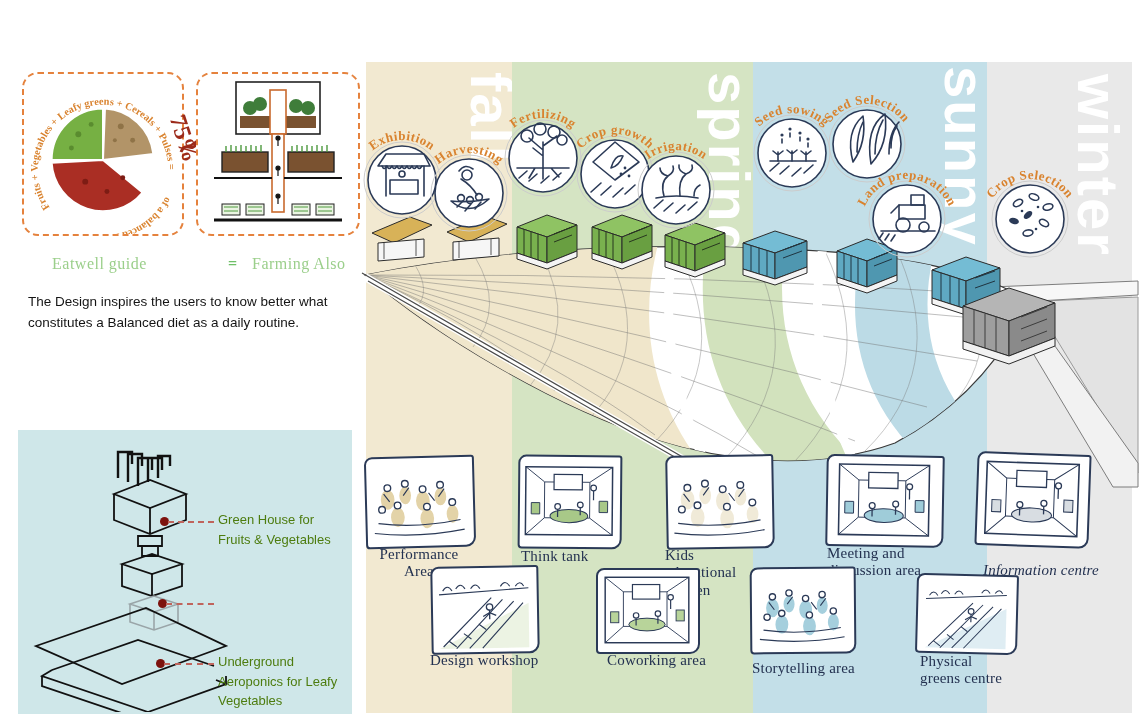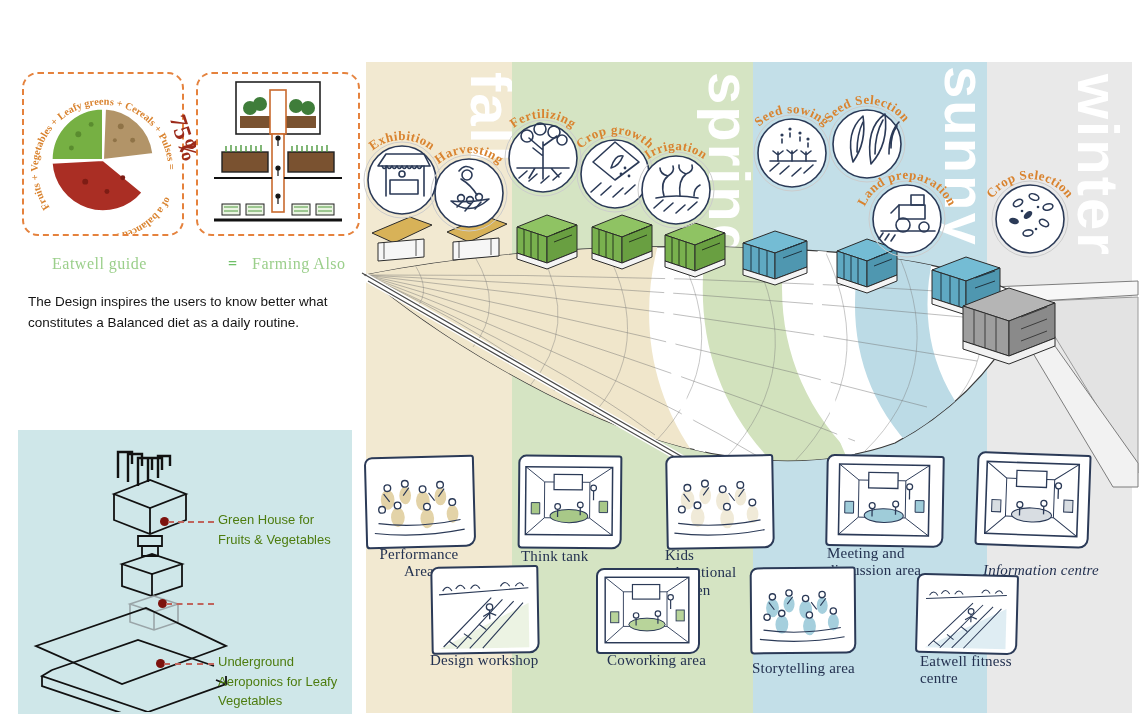--- a/index.html
+++ b/index.html
@@ -536,15 +536,15 @@
   <div class="sketch-card" style="left:750px;top:567px;width:102px;height:83px;transform:rotate(-0.5deg);--accent:#a5cfdd;">
     <svg width="100" height="81" viewBox="0 0 104 88">
         <use href="#doodle-crowd"></use>
       </svg></div>
   <div class="sketch-label" style="left:752px;top:660px;width:110px;">Storytelling area</div>
 
   <div class="sketch-card" style="left:916px;top:574px;width:98px;height:76px;transform:rotate(1.5deg);--accent:#aed3e0;">
     <svg width="96" height="74" viewBox="0 0 104 88">
         <use href="#doodle-field"></use>
       </svg></div>
-  <div class="sketch-label" style="left:920px;top:653px;width:95px;">Eatwell fitness centre</div>
+  <div class="sketch-label" style="left:920px;top:653px;width:95px;">Physical greens centre</div>
 
 </div>
 
 </body></html>

